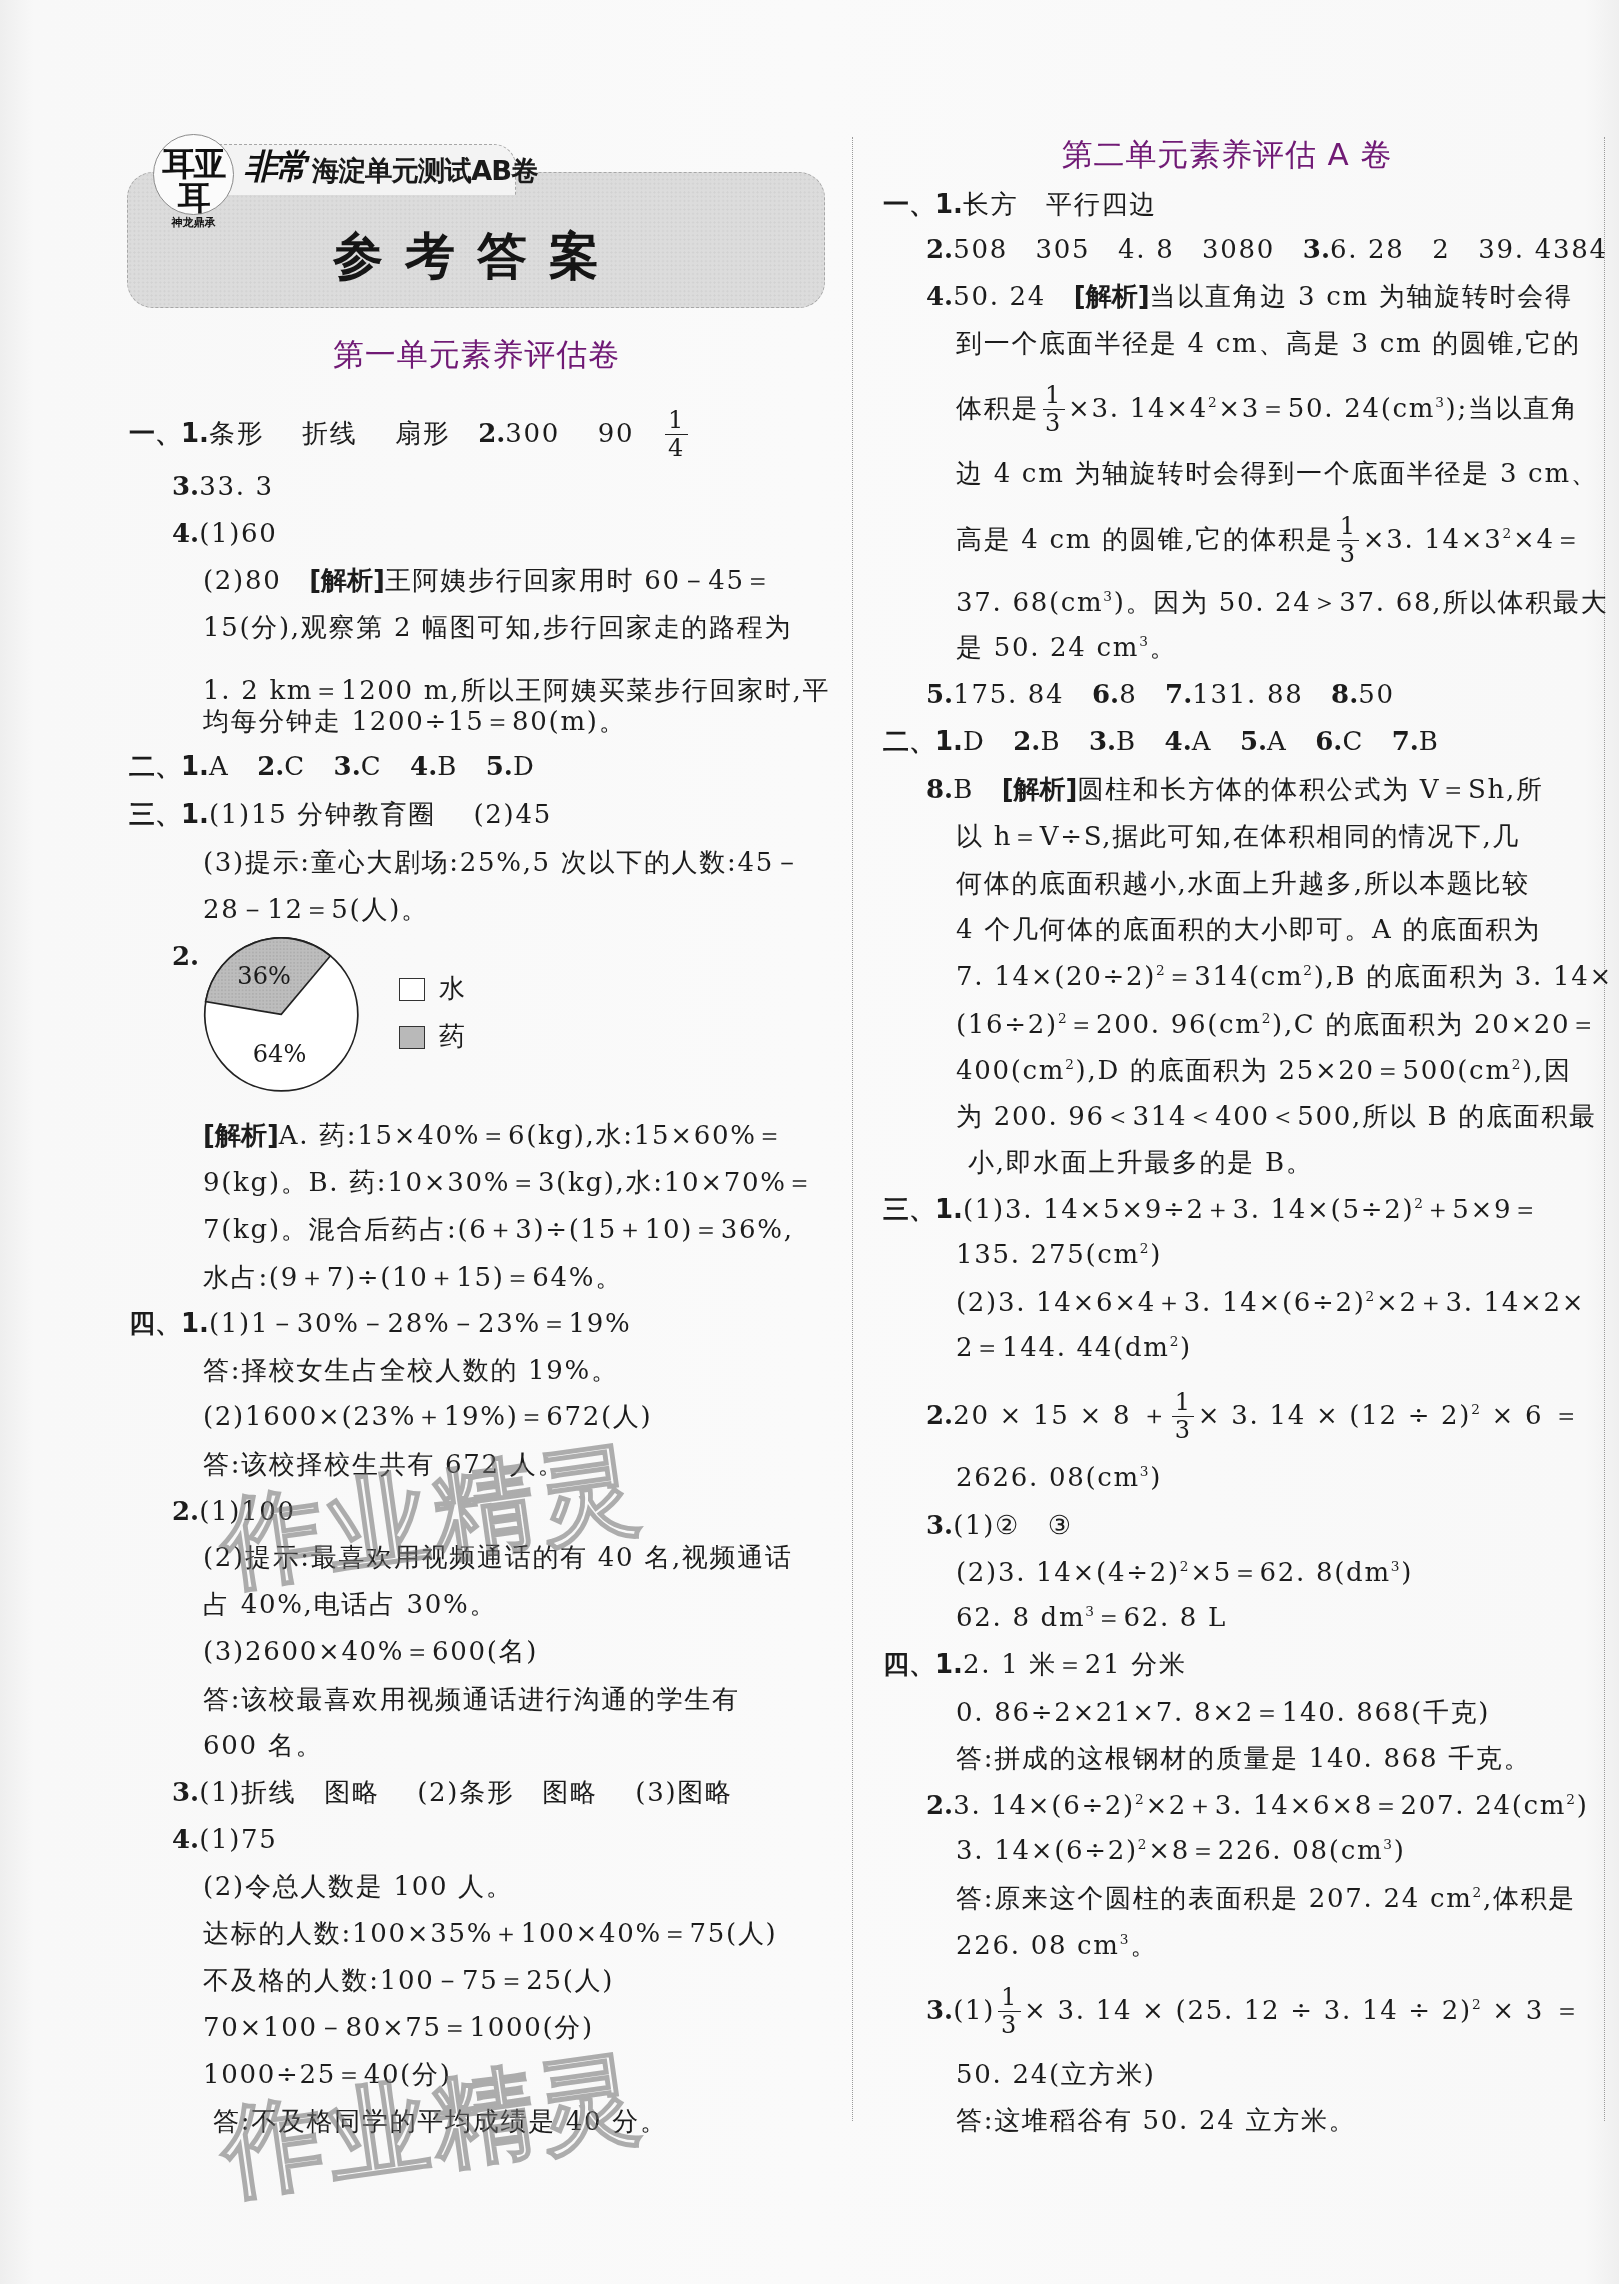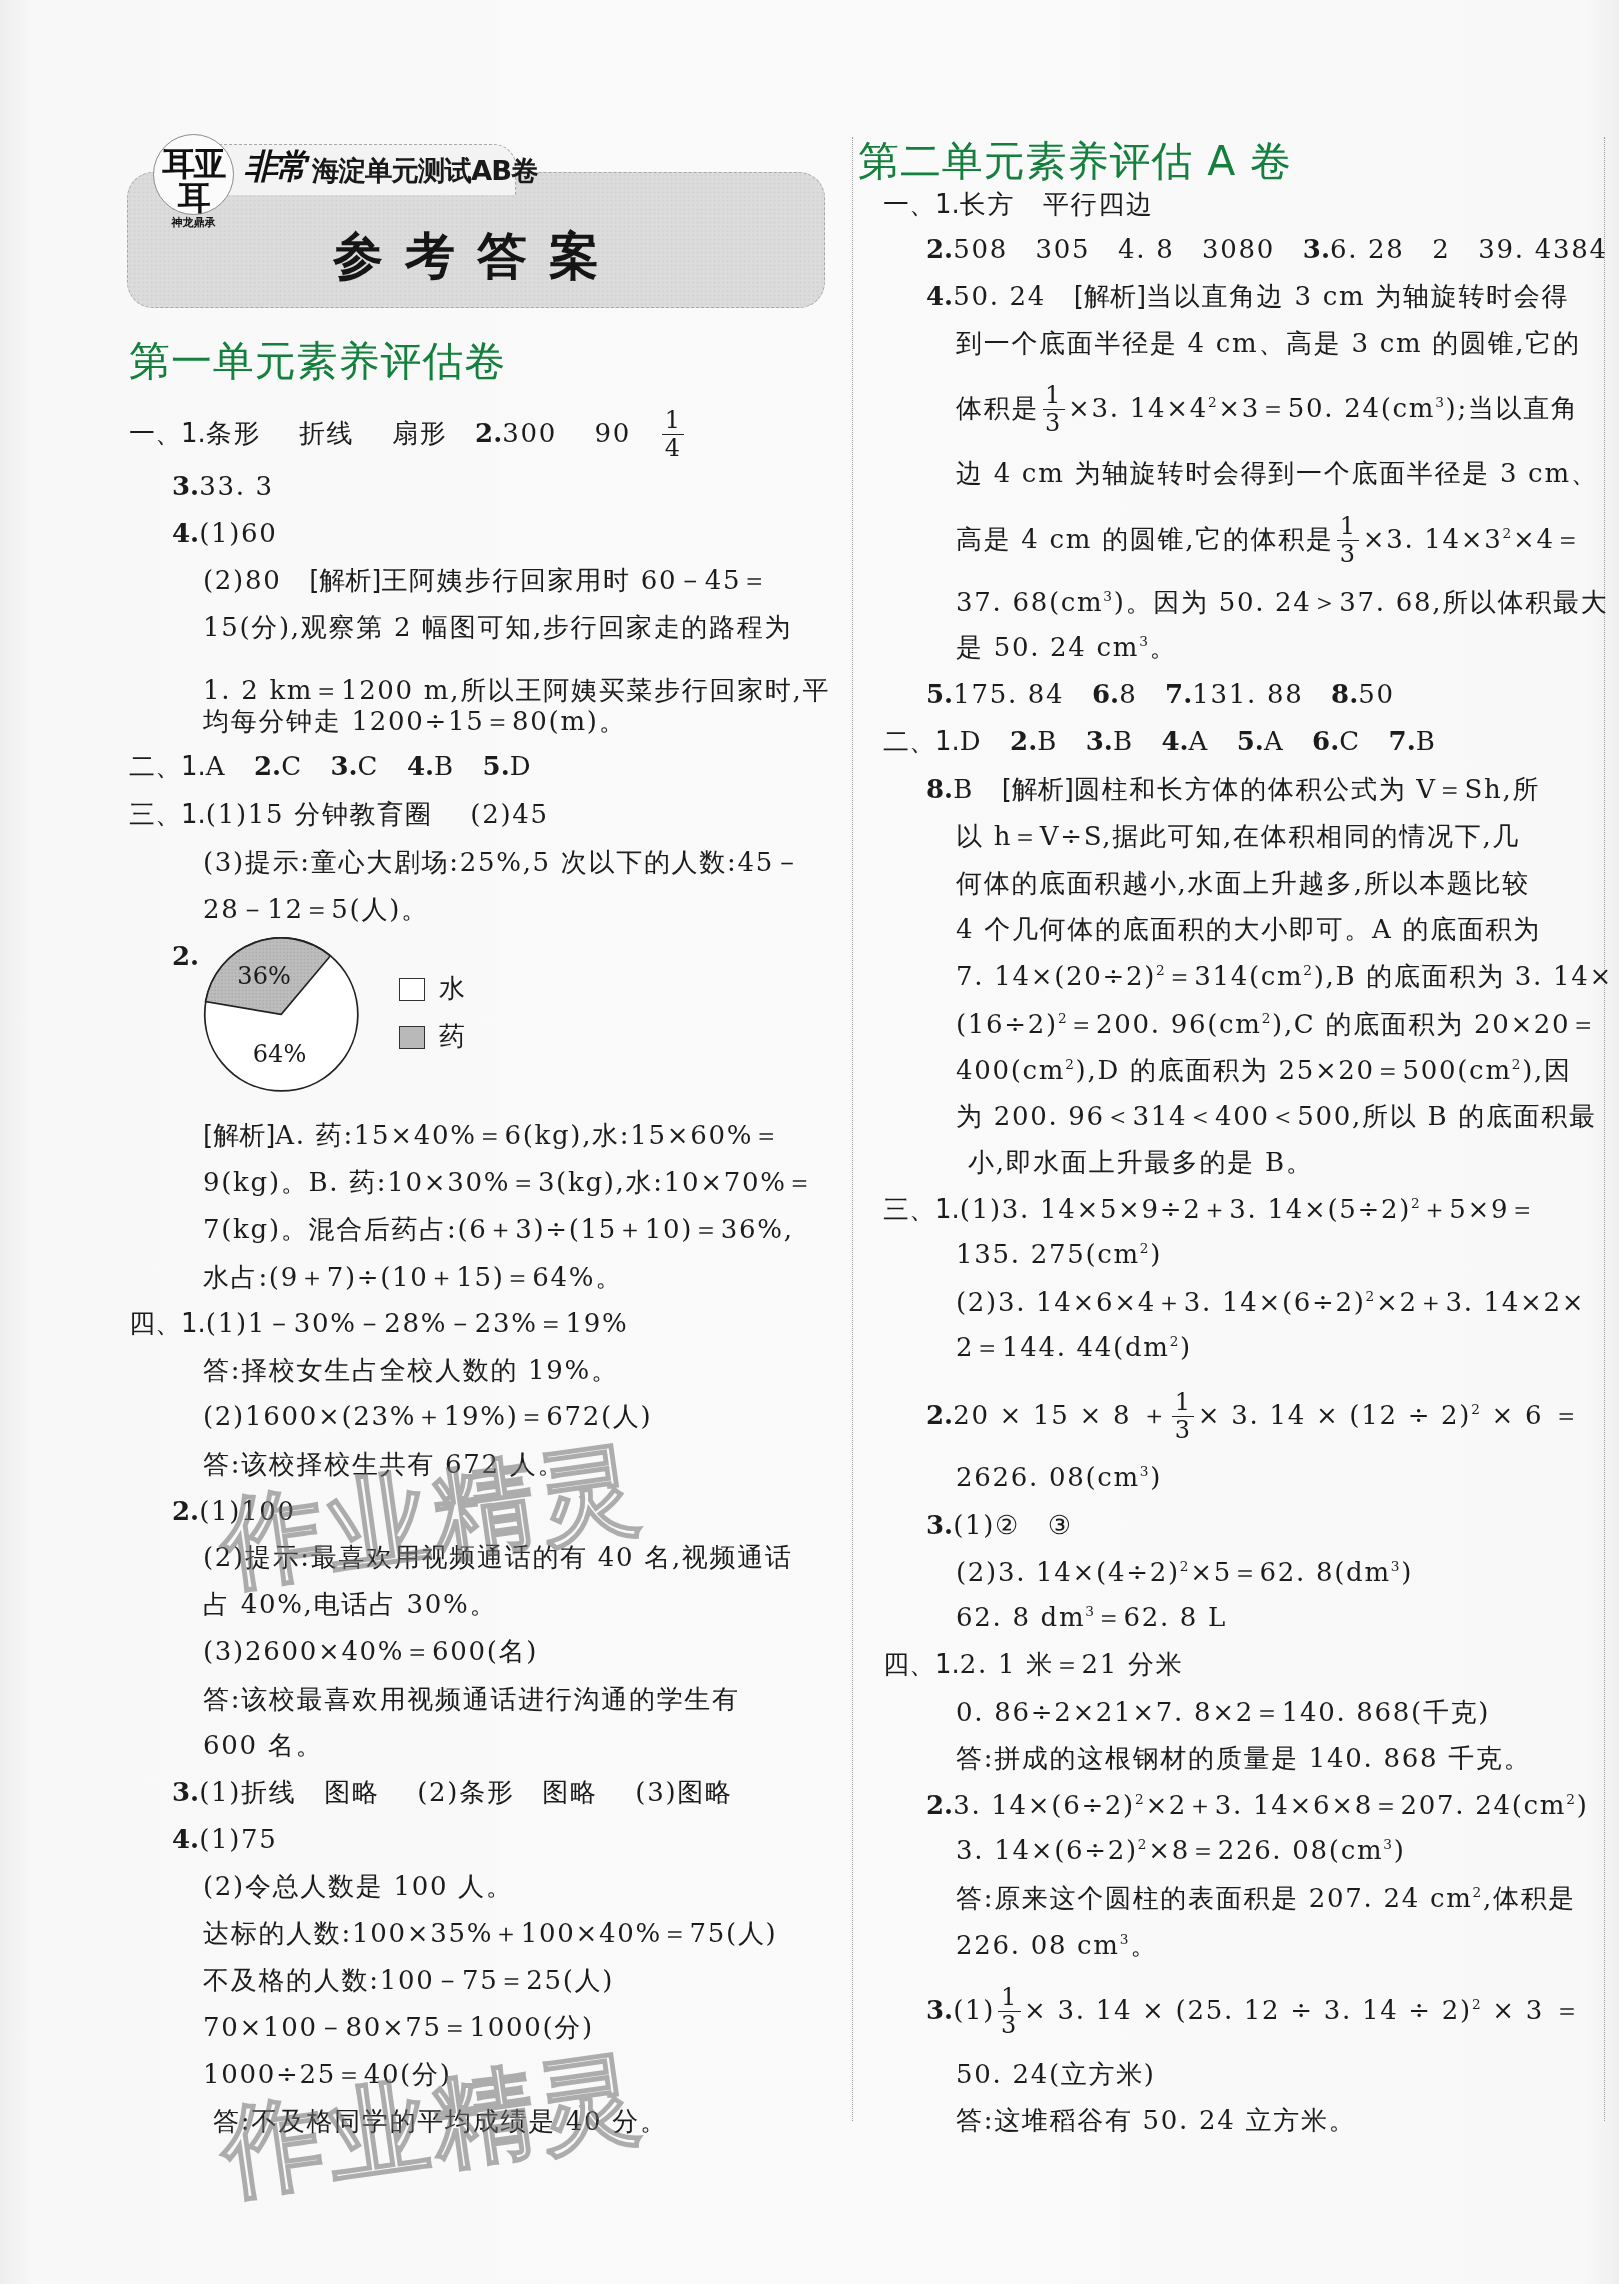--- a/index.html
+++ b/index.html
@@ -18,24 +18,24 @@
   .banner-tab { position: absolute; left: 197px; top: 144px; width: 317px; height: 50px;
     border: 1.7px dashed #a7a7a7; border-bottom: none; border-radius: 22px 22px 0 0; background: #f3f3f3; }
   .logo { position: absolute; left: 153px; top: 134px; width: 79px; height: 79px; border-radius: 50%;
     border: 1.7px solid #8b8b8b; background: #fbfbfb; text-align: center; }
   .logo-mark { display: block; margin-top: 12px; font-family: "DejaVu Sans", sans-serif; font-weight: bold; font-size: 33px; line-height: 34px; letter-spacing: -1.7px; color: #111; }
   .logo-sub { display: block; font-family: "DejaVu Sans", sans-serif; font-size: 11px; font-weight: bold; color: #111; }
   .brand-script { position: absolute; left: 244px; top: 144px; font-family: "DejaVu Serif", serif; font-style: italic; font-weight: bold; font-size: 34px; color: #111; letter-spacing: -3.4px; }
   .brand-text { position: absolute; left: 312px; top: 153px; font-family: "DejaVu Sans", sans-serif; font-weight: bold; font-size: 27.4px; color: #1a1a1a; letter-spacing: -0.9px; }
   .banner-title { position: absolute; left: 127px; width: 700px; top: 223px; text-align: center;
     font-family: "DejaVu Sans", sans-serif; font-weight: bold; font-size: 50px; letter-spacing: 22px; color: #151515; }
-  .sec-title { position: absolute; font-family: "DejaVu Sans", sans-serif; font-size: 41px; color: #15803d; letter-spacing: 0.9px; }
+  .sec-title { position: absolute; font-family: "DejaVu Sans", sans-serif; font-size: 31px; color: #701a75; text-align: center; letter-spacing: 0.9px; }
   .ln { position: absolute; font-size: 26px; line-height: 31px; white-space: nowrap; letter-spacing: 1.7px; }
   .b { font-weight: bold; font-family: "DejaVu Serif", serif; letter-spacing: 0; }
-  .lbl { font-family: "DejaVu Sans", sans-serif; font-weight: normal; letter-spacing: 0; }
+  .lbl { font-family: "DejaVu Sans", sans-serif; font-weight: bold; letter-spacing: 0; }
   sup { font-size: 13.7px; vertical-align: 10.3px; line-height: 0; }
   .frac { display: inline-block; vertical-align: middle; text-align: center; margin: 0 3.4px; }
   .frac span { display: block; font-size: 24px; line-height: 27.4px; }
   .frac .num { border-bottom: 1.7px solid #222; padding: 0 2.6px; }
   .legend-box { position: absolute; width: 24px; height: 20.6px; border: 1.7px solid #333; }
   .legend-label { position: absolute; font-size: 26px; }
   .watermark { position: absolute; font-family: "DejaVu Sans", sans-serif; font-weight: bold; font-size: 101px; color: transparent;
     -webkit-text-stroke: 1.7px rgba(110,110,110,0.55); transform: rotate(-8deg); letter-spacing: 5.1px; }
 </style>
 </head>

